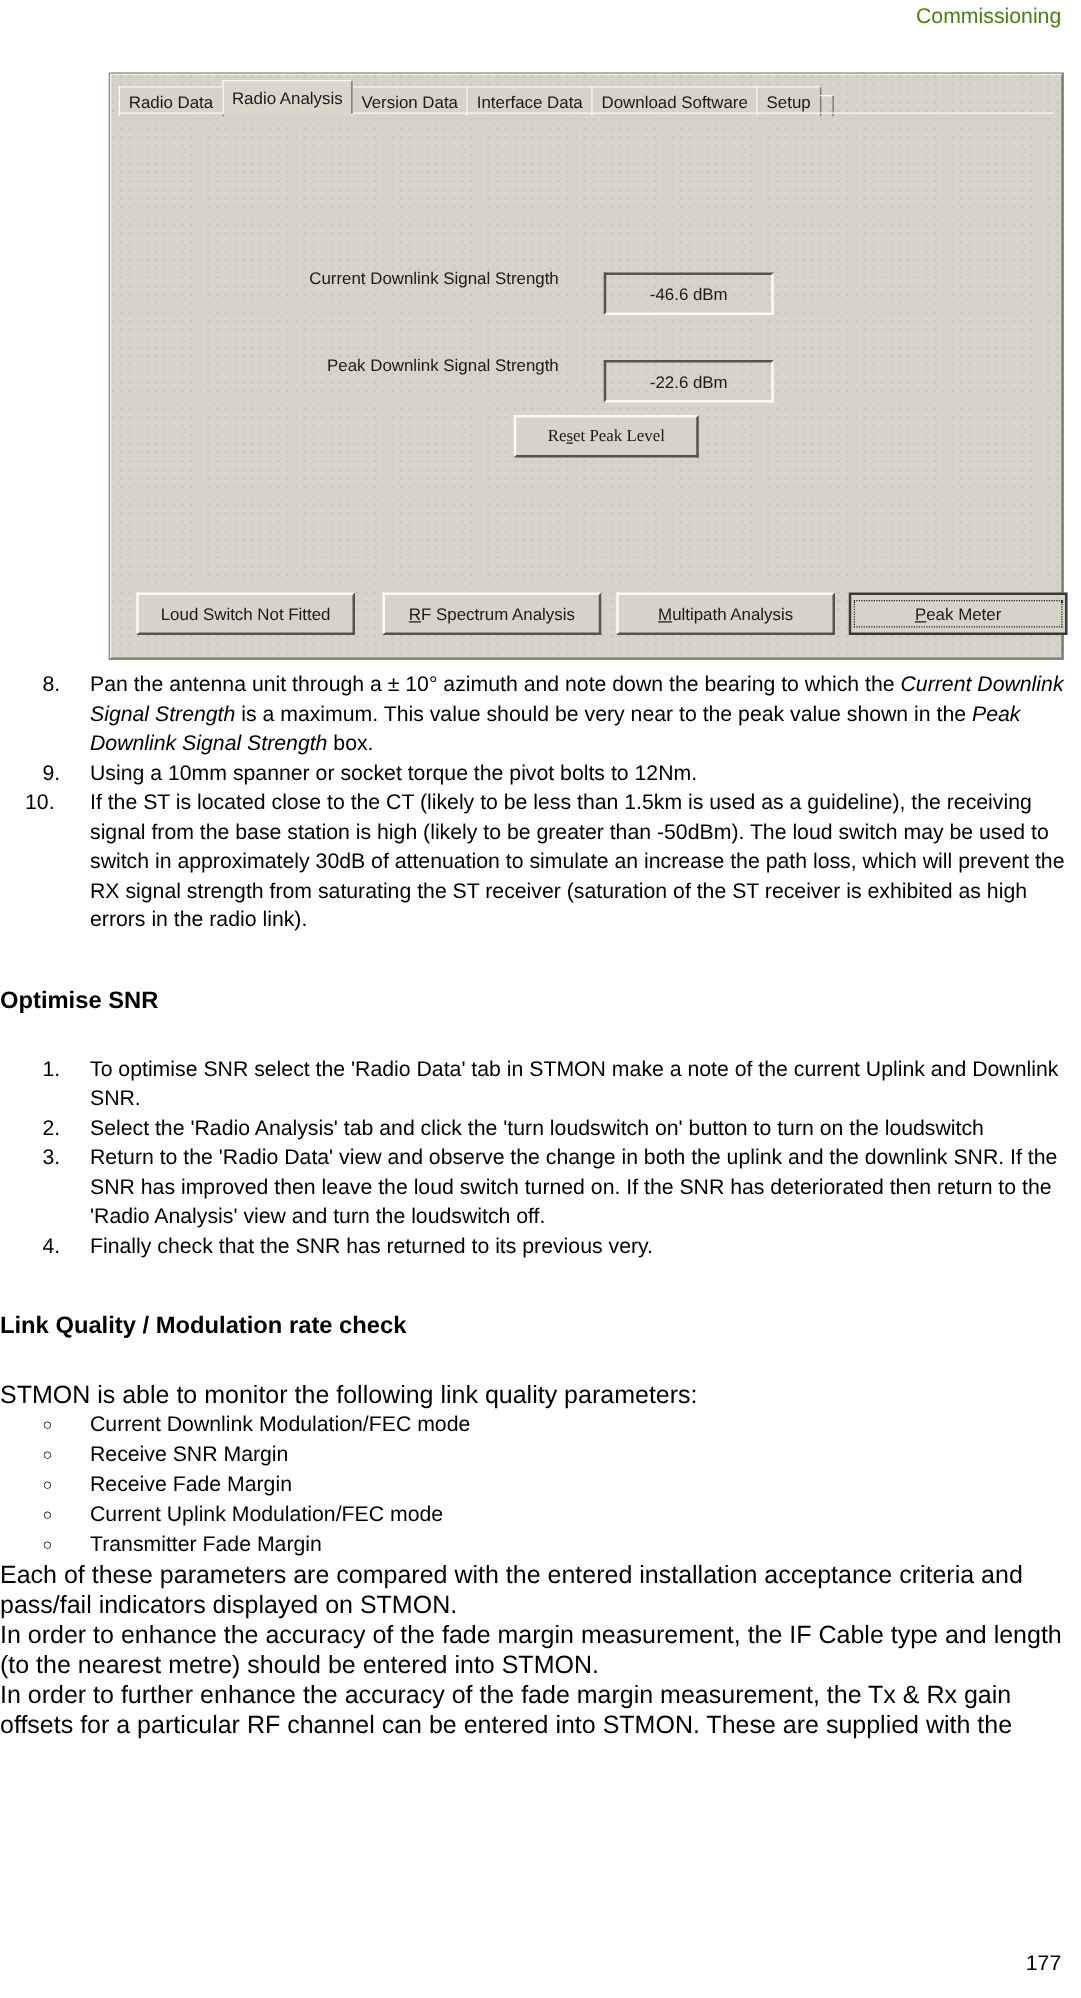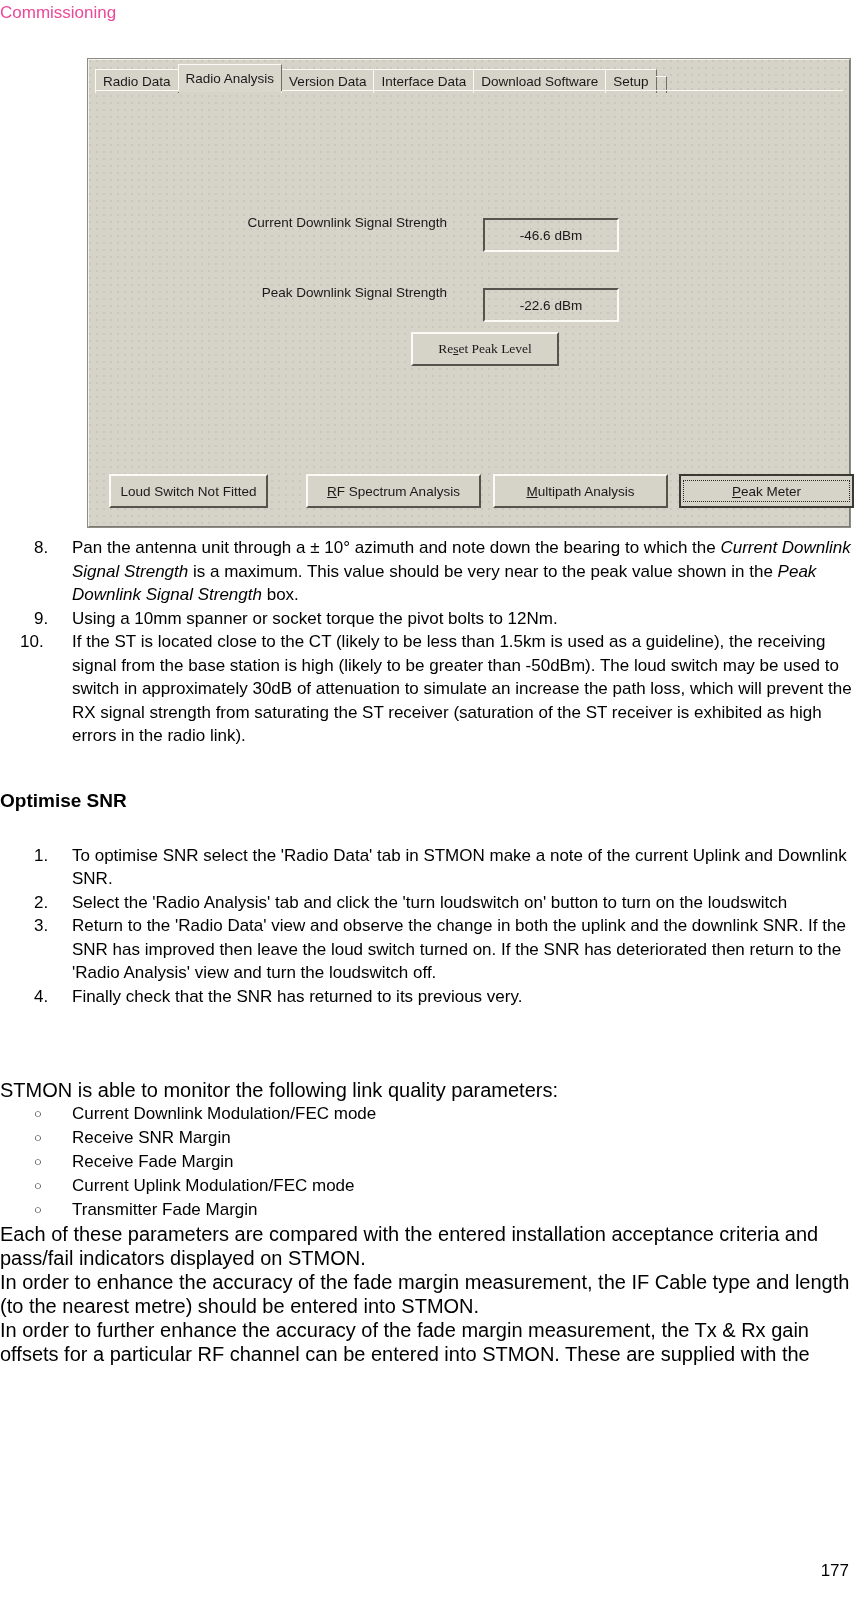--- a/index.html
+++ b/index.html
@@ -15,23 +15,24 @@
     color: #000000;
     overflow: hidden;
   }
 
   
   .page-header {
     position: absolute;
     top: 2px;
     left: 0;
     width: 849px;
+    text-align: right;
     font-size: 17px;
     line-height: 22px;
-    color: #ec4899;
+    color: #4d7c0f;
   }
 
   
   .screenshot-wrap {
     position: absolute;
     left: 66px;
     top: 58px;
     width: 764px;
     height: 470px;
     padding-left: 21px;
@@ -272,21 +273,21 @@
       <div class="field-label" style="width:250px;">Peak Downlink Signal Strength</div>
       <div class="value-box" style="margin-left:36px;">-22.6 dBm</div>
     </div>
 
     <div class="btn" style="left:322px; top:272px; width:148px;font-family:Liberation Serif, serif;">
       <span>Re</span>
         <span class="accel">s</span>
         <span>et Peak Level</span>
     </div>
 
-    <div class="btn" style="left:20px; top:414px; width:159px;">
+    <div class="btn" style="left:20px; top:414px; width:175px;">
       <span>Loud Switch Not Fitted</span>
     </div>
 
     <div class="btn" style="left:217px; top:414px; width:175px;">
       <span class="accel">R</span>
         <span>F Spectrum Analysis</span>
     </div>
 
     <div class="btn" style="left:404px; top:414px; width:175px;">
       <span class="accel">M</span>
@@ -339,20 +340,21 @@
       <span>Return to the  'Radio Data'  view and observe the change in both the uplink and the downlink SNR. If the SNR has improved then leave the loud switch turned on. If the SNR has deteriorated then return to the 'Radio Analysis' view and turn the loudswitch off.</span>
     </li>
     <li class="num-item">
       <span class="marker">4.</span>
       <span>Finally check that the SNR has returned to its previous very.</span>
     </li>
   </ol>
 
   <div class="spacer-lg"></div>
 
+  <h2 class="heading">Link Quality / Modulation rate check</h2>
 
   <div class="spacer-md"></div>
 
   <p class="flow">STMON is able to monitor the following link quality parameters:</p>
 
   <ul class="circ-list">
     <li class="circ-item">
       <span class="marker">○</span>
       <span>Current Downlink Modulation/FEC mode</span>
     </li>

